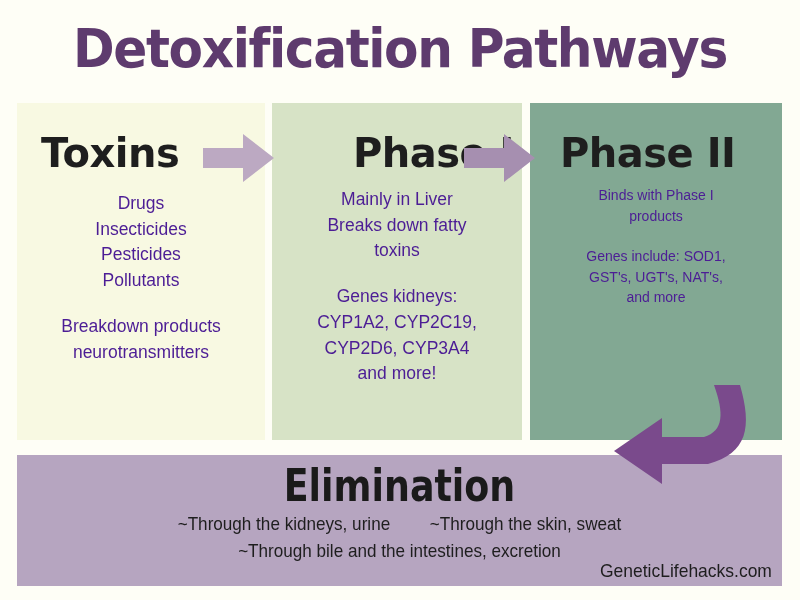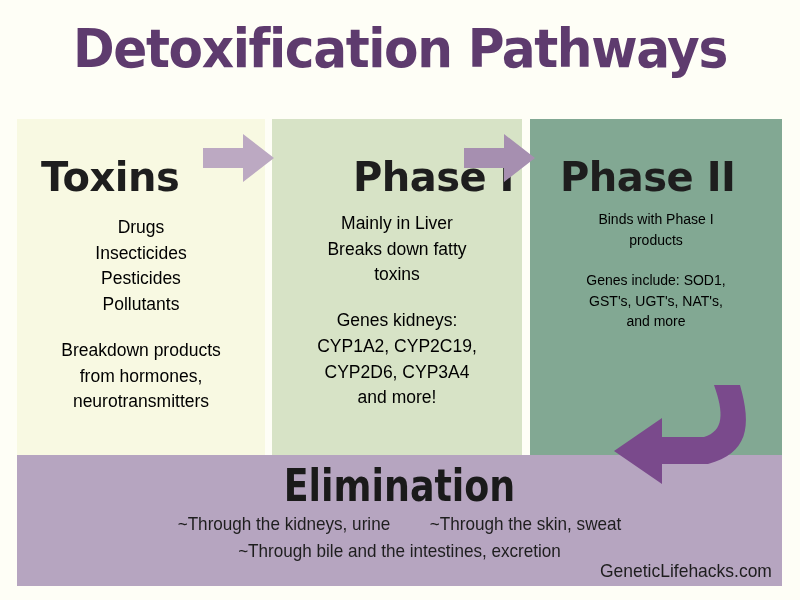--- a/index.html
+++ b/index.html
@@ -35,24 +35,24 @@
     letter-spacing: -1.5px;
     color: #5E3B6E;
     line-height: 1;
     transform: scaleX(0.93);
     transform-origin: center center;
   }
 
   
   .col {
     position: absolute;
-    top: 119px;
+    top: 103px;
     height: 337px;
     box-sizing: border-box;
-    padding: 12px 8px;
+    padding: 4px 8px;
     overflow: hidden;
   }
   .col-1 { left: 17px;  width: 248px; background: #F8F9E2; }
   .col-2 { left: 272px; width: 250px; background: #D7E3C6; }
   .col-3 { left: 530px; width: 252px; background: #82A893; }
 
   .col-heading {
     font-family: "DejaVu Sans", sans-serif;
     font-weight: bold;
     font-size: 40px;
@@ -66,21 +66,21 @@
   .col-1 .col-heading { text-align: left; padding-left: 16px; }
   .col-2 .col-heading { text-align: right; padding-left: 18px; }
   .col-3 .col-heading { text-align: left; padding-left: 22px; }
 
   .col-body {
     margin: 8px;
     padding: 0 6px;
     text-align: center;
     font-family: "Liberation Sans", sans-serif;
     font-size: 17.5px;
-    color: #000000;
+    color: #4c1d95;
     line-height: 1.47;
   }
   .col-1 .col-body { margin-top: 18px; }
   .col-2 .col-body { margin-top: 14px; }
   .col-3 .col-body { margin-top: 12px; }
 
   .block-gap { height: 20px; }
   .col-3 .col-body { font-size: 14px; }
 
   
@@ -153,21 +153,20 @@
 
   <div class="col col-1">
     <div class="col-heading">Toxins</div>
     <div class="col-body">
       <div>Drugs</div>
       <div>Insecticides</div>
       <div>Pesticides</div>
       <div>Pollutants</div>
       <div class="block-gap"></div>
       <div>Breakdown products</div>
-      <div>from hormones,</div>
       <div>neurotransmitters</div>
     </div>
   </div>
 
   <div class="col col-2">
     <div class="col-heading">Phase I</div>
     <div class="col-body">
       <div>Mainly in Liver</div>
       <div>Breaks down fatty</div>
       <div>toxins</div>

